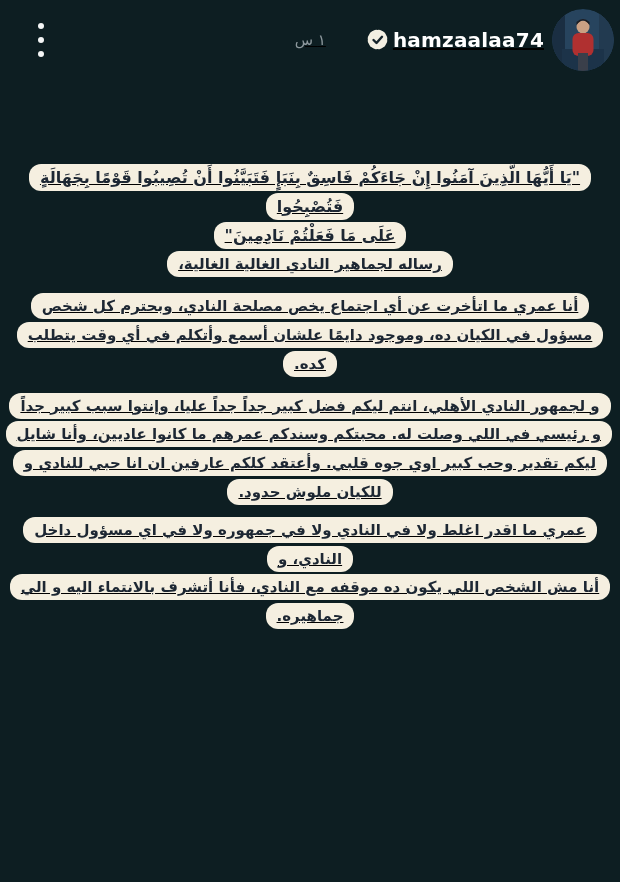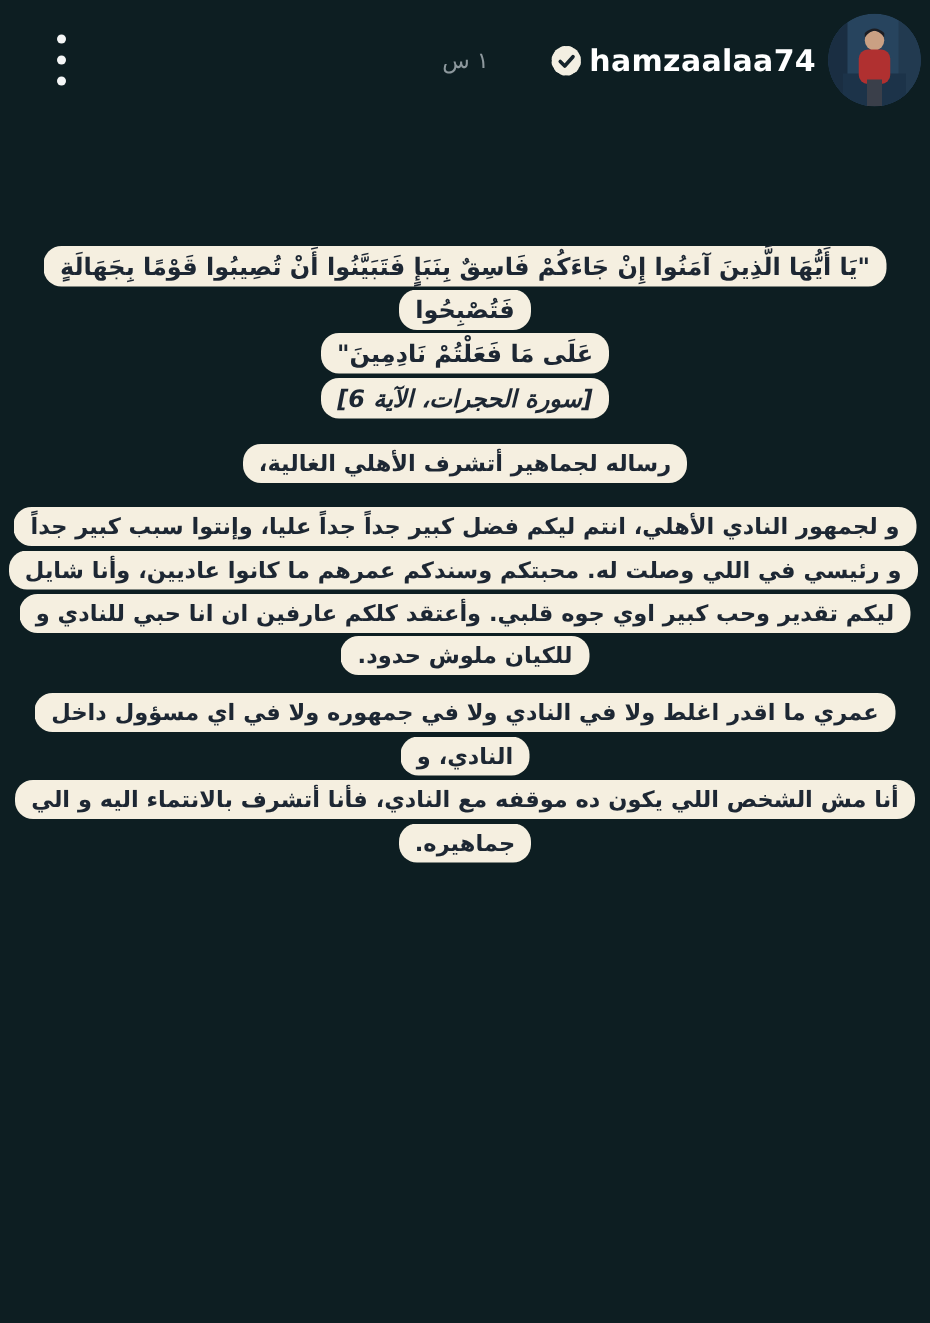--- a/index.html
+++ b/index.html
@@ -7,20 +7,21 @@
     padding: 0;
     background: #0d1e22;
     font-family: "DejaVu Sans", "Liberation Sans", sans-serif;
   }
   .screen {
     position: relative;
     width: 620px;
     height: 882px;
     background: #0d1e22;
     overflow: hidden;
+    text-decoration: underline;
   }
 
   
   header.story-header {
     box-sizing: border-box;
     height: 80px;
     display: flex;
     align-items: center;
     justify-content: space-between;
     padding: 10px 6px 10px 32px;
@@ -38,21 +39,21 @@
     background: #f4f6f6;
     display: block;
   }
   .header-right { display: flex; align-items: center; }
   .timestamp {
     color: #8d989d;
     font-size: 15px;
     margin-right: 40px;
     direction: rtl;
   }
-  .user-row { display: flex; align-items: center; cursor: pointer; }
+  .user-row { display: flex; cursor: pointer; }
   .verified-badge {
     position: relative;
     width: 23px; height: 23px;
     margin-right: 4px;
     flex: 0 0 auto;
   }
   .verified-badge i {
     position: absolute; inset: 3px;
     background: #f3efe2;
     border-radius: 5px;
@@ -153,25 +154,26 @@
         </svg>
       </div>
     </div>
   </header>
 
   <main class="story-content">
     <p class="block verse">
       <span>"يَا أَيُّهَا الَّذِينَ آمَنُوا إِنْ جَاءَكُمْ فَاسِقٌ بِنَبَإٍ فَتَبَيَّنُوا أَنْ تُصِيبُوا قَوْمًا بِجَهَالَةٍ فَتُصْبِحُوا
 عَلَى مَا فَعَلْتُمْ نَادِمِينَ"</span>
     </p>
-    <p class="block source">
-      <span>[سورة الحجرات، الآية 6]</span>
+    <p class="block">
+      <span>رساله لجماهير النادي الغالية الغالية،</span>
     </p>
     <p class="block">
-      <span>رساله لجماهير أتشرف الأهلي الغالية،</span>
+      <span>أنا عمري ما اتأخرت عن أي اجتماع يخص مصلحة النادي، وبحترم كل شخص
+مسؤول في الكيان ده، وموجود دايمًا علشان أسمع وأتكلم في أي وقت يتطلب كده.</span>
     </p>
     <p class="block b6">
       <span>و لجمهور النادي الأهلي، انتم ليكم فضل كبير جداً جداً عليا، وإنتوا سبب كبير جداً
 و رئيسي في اللي وصلت له. محبتكم وسندكم عمرهم ما كانوا عاديين، وأنا شايل
 ليكم تقدير وحب كبير اوي جوه قلبي. وأعتقد كلكم عارفين ان انا حبي للنادي و
 للكيان ملوش حدود.</span>
     </p>
     <p class="block b7">
       <span>عمري ما اقدر اغلط ولا في النادي ولا في جمهوره ولا في اي مسؤول داخل النادي، و
 أنا مش الشخص اللي يكون ده موقفه مع النادي، فأنا أتشرف بالانتماء اليه و الي

